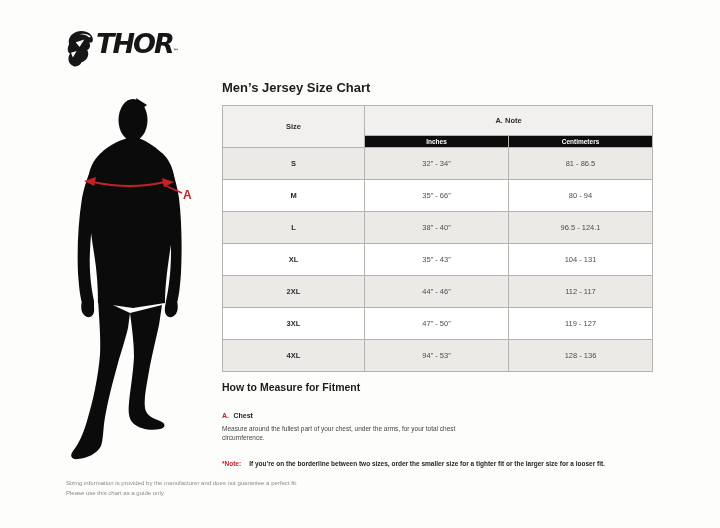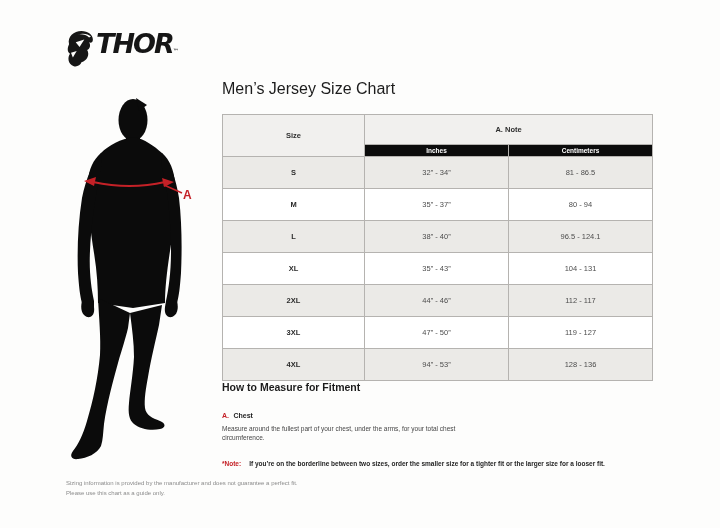--- a/index.html
+++ b/index.html
@@ -11,23 +11,23 @@
   .logo{position:absolute;left:66px;top:26px;display:flex;align-items:flex-end;}
   .logo-icon{width:29px;height:40px;display:block;}
   .logo-word{
     font-family:"DejaVu Sans",sans-serif;font-style:italic;font-weight:bold;
     font-size:27px;line-height:36px;letter-spacing:-2px;color:#161616;margin-left:1px;
   }
   .logo-tm{font-size:6px;font-style:normal;vertical-align:baseline;color:#161616;letter-spacing:0;}
   
   .figure-svg{position:absolute;left:64px;top:92px;width:134px;height:378px;}
   
-  .chart-title{position:absolute;left:222px;top:80px;font-size:16px;font-weight:normal;color:#1c1c1c;}
+  .chart-title{position:absolute;left:222px;top:80px;font-size:13px;font-weight:bold;color:#1c1c1c;}
   .size-table{
-    position:absolute;left:222px;top:114px;width:430px;border-collapse:collapse;
+    position:absolute;left:222px;top:105px;width:430px;border-collapse:collapse;
     font-size:7.5px;table-layout:fixed;border:1px solid #a8a6a3;
   }
   .size-table col.c-size{width:142px;}
   .size-table col.c-unit{width:144px;}
   .size-table th,.size-table td{
     border:1px solid #b5b3b0;text-align:center;vertical-align:middle;padding:0;
   }
   .th-size,.th-chest{background:#f1f0ee;font-weight:bold;color:#2e2e2e;font-size:7.5px;height:29px;}
   .th-unit{background:#0c0c0c;color:#ffffff;font-weight:bold;font-size:6.5px;height:11px;}
   .size-table tbody td{height:31px;color:#4d4d4d;font-size:7.5px;}
@@ -111,21 +111,21 @@
       </tr>
     </thead>
     <tbody>
       <tr class="alt">
         <td class="cell-size">S</td>
         <td>32” - 34”</td>
         <td>81 - 86.5</td>
       </tr>
       <tr class="plain">
         <td class="cell-size">M</td>
-        <td>35” - 37”</td>
+        <td>35” - 66”</td>
         <td>80 - 94</td>
       </tr>
       <tr class="alt">
         <td class="cell-size">L</td>
         <td>38” - 40”</td>
         <td>96.5 - 124.1</td>
       </tr>
       <tr class="plain">
         <td class="cell-size">XL</td>
         <td>35” - 43”</td>

